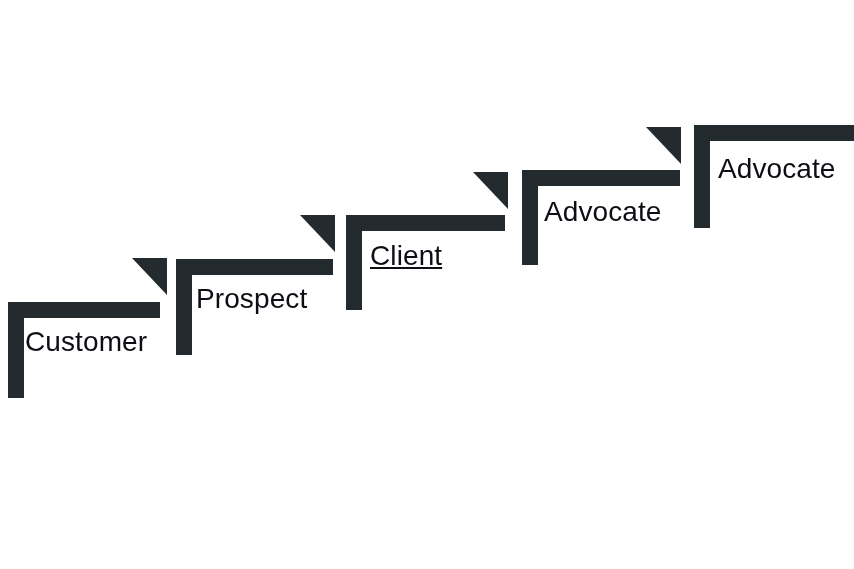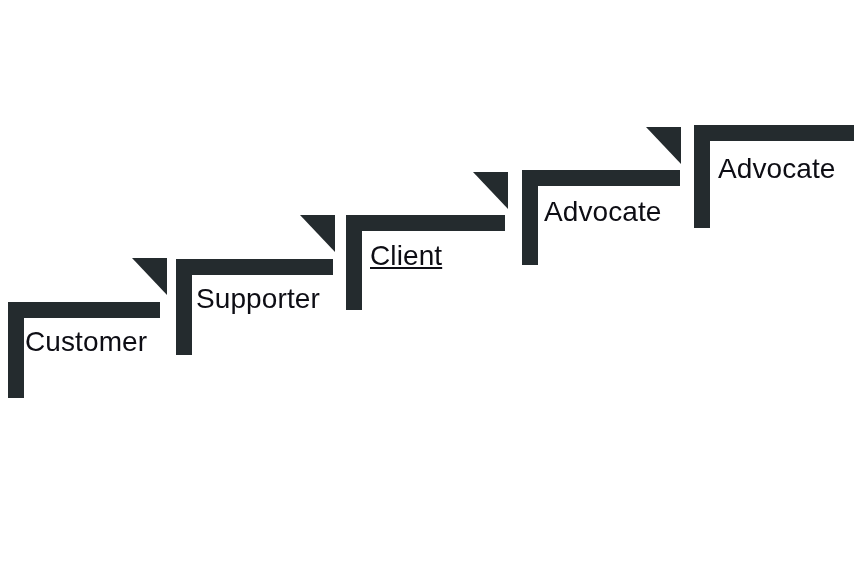--- a/index.html
+++ b/index.html
@@ -58,21 +58,21 @@
     <div class="tread" style="left:8px; top:302px; width:152px; height:16px;"></div>
     <div class="riser" style="left:8px; top:302px; width:16px; height:96px;"></div>
     <div class="arrow" style="left:132px; top:258px;"></div>
     <div class="step-label" style="left:25px; top:328px;">Customer</div>
   </div>
 
   <div class="step">
     <div class="tread" style="left:176px; top:259px; width:157px; height:16px;"></div>
     <div class="riser" style="left:176px; top:259px; width:16px; height:96px;"></div>
     <div class="arrow" style="left:300px; top:215px;"></div>
-    <div class="step-label" style="left:196px; top:285px;">Supporter</div>
+    <div class="step-label" style="left:196px; top:285px;">Prospect</div>
   </div>
 
   <div class="step">
     <div class="tread" style="left:346px; top:215px; width:159px; height:16px;"></div>
     <div class="riser" style="left:346px; top:215px; width:16px; height:95px;"></div>
     <div class="arrow" style="left:473px; top:172px;"></div>
     <div class="step-label" style="left:370px; top:242px;text-decoration:underline;">Client</div>
   </div>
 
   <div class="step">

